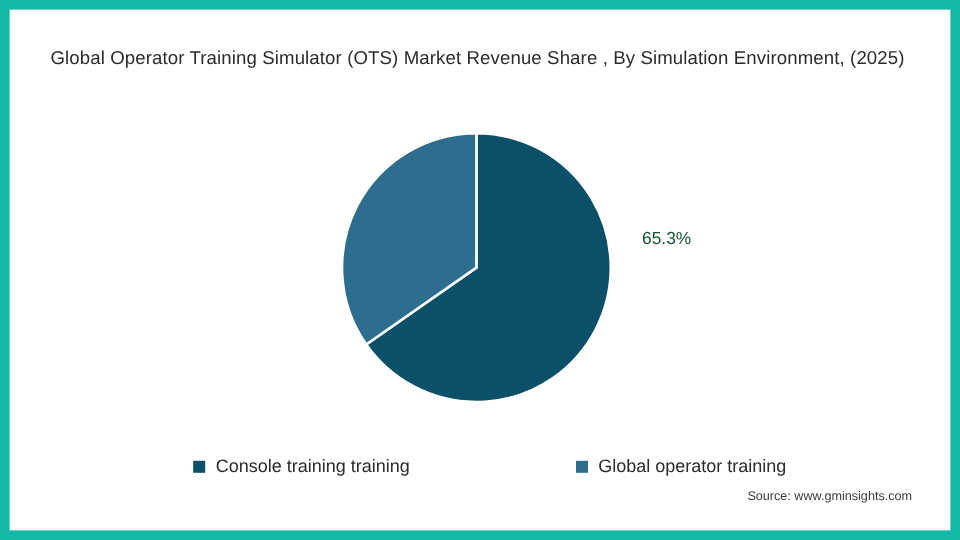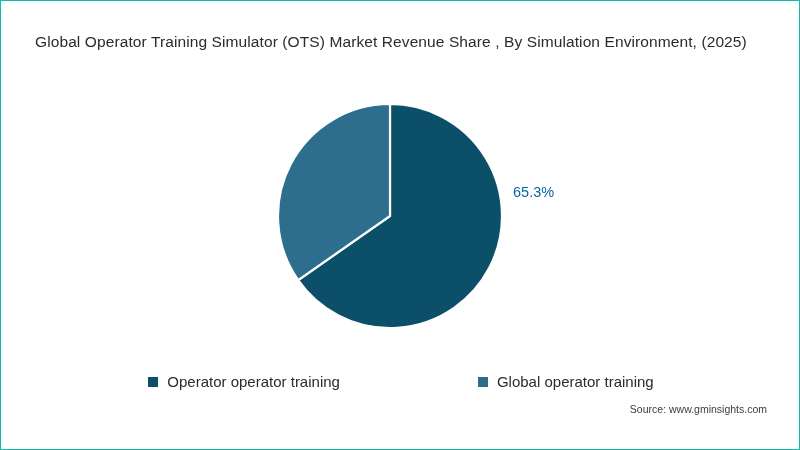--- a/index.html
+++ b/index.html
@@ -9,21 +9,21 @@
   }
   body {
     font-family: "Liberation Sans", sans-serif;
   }
   .figure {
     position: relative;
     width: 800px;
     height: 450px;
     box-sizing: border-box;
     background: #ffffff;
-    border: 1px solid #14b8a6;
+    border: 8px solid #14b8a6;
     overflow: hidden;
   }
   .chart-title {
     position: absolute;
     left: 34px;
     top: 30px;
     width: 742px;
     font-size: 15.5px;
     line-height: 21px;
     color: #2b2b2b;
@@ -38,24 +38,24 @@
     height: 224px;
   }
   .pie-wrap svg {
     display: block;
     width: 224px;
     height: 224px;
     overflow: visible;
   }
   .value-label {
     position: absolute;
-    left: 512px;
+    left: 527px;
     top: 183px;
     font-size: 14.5px;
-    color: #0369a1;
+    color: #14532d;
     white-space: nowrap;
   }
   .legend {
     position: absolute;
     left: 0;
     top: 372px;
     width: 800px;
     display: flex;
     justify-content: center;
     align-items: flex-start;
@@ -75,21 +75,21 @@
     flex: 0 0 auto;
   }
   .legend-text {
     font-size: 15px;
     color: #2b2b2b;
     line-height: 18px;
   }
   .source {
     position: absolute;
     right: 32px;
-    bottom: 34px;
+    bottom: 22px;
     font-size: 10.5px;
     color: #3b3b3b;
     white-space: nowrap;
   }
 </style>
 </head>
 <body>
 
 <div class="figure">
 
@@ -103,21 +103,21 @@
       <path d="M 112 112 L 20.17 176.11 A 112 112 0 0 1 112.00 0.00 Z" fill="#2d6e8e" stroke="#ffffff" stroke-width="2.2"></path>
     </svg>
   </div>
 
   <div class="value-label">65.3%</div>
 
   <div class="legend">
 
     <div class="legend-item">
       <span class="legend-swatch" style="background:#0b5068;"></span>
-      <span class="legend-text">Operator operator training</span>
+      <span class="legend-text">Console training training</span>
     </div>
 
     <div class="legend-item">
       <span class="legend-swatch" style="background:#2d6e8e;"></span>
       <span class="legend-text">Global operator training</span>
     </div>
 
   </div>
 
   <div class="source">Source: www.gminsights.com</div>

